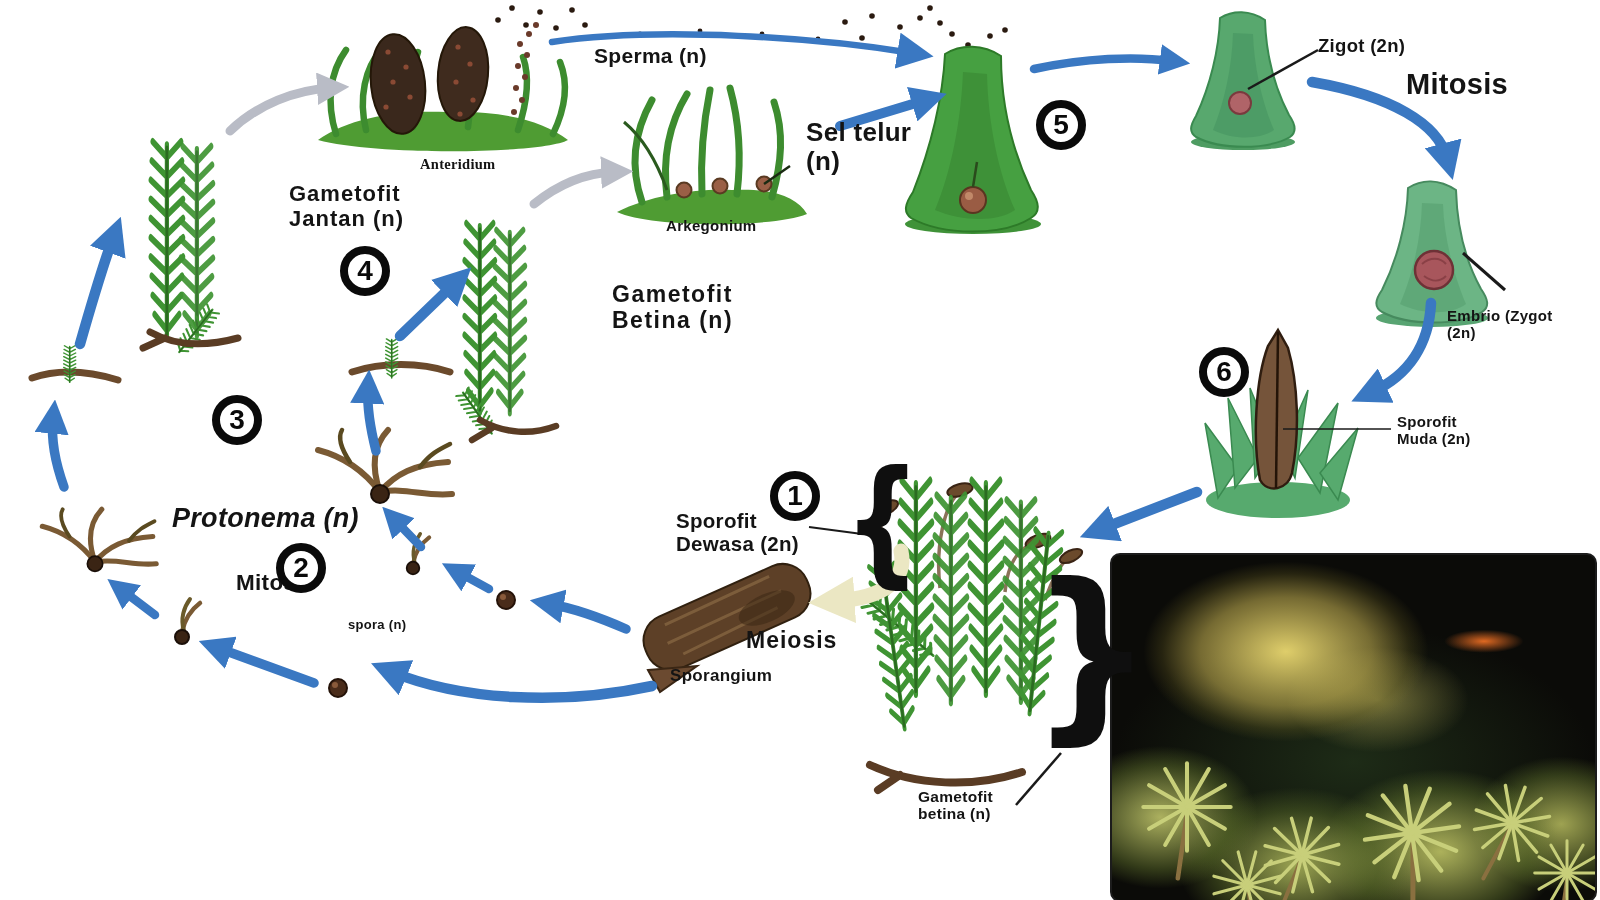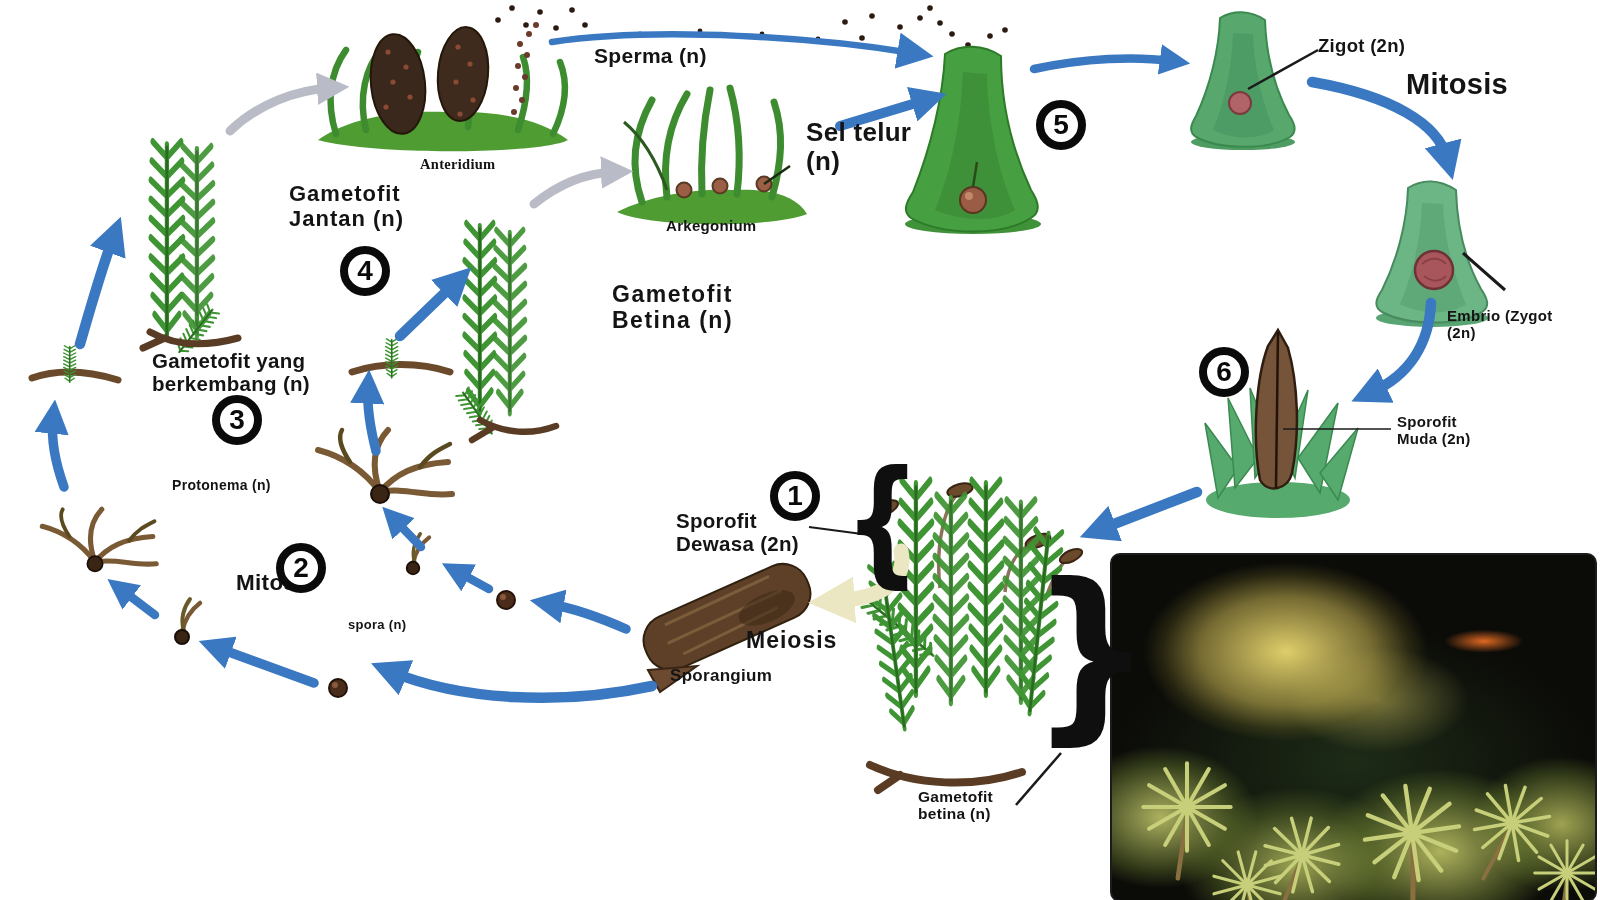--- a/index.html
+++ b/index.html
@@ -345,23 +345,21 @@
 <div class="lbl" style="left:1447px;top:302px;font-size:15px;margin-top:6px;">Embrio (Zygot
 (2n)</div>
 <div class="lbl" style="left:1397px;top:414px;font-size:15px;">Sporofit
 Muda (2n)</div>
 <div class="lbl" style="left:676px;top:510px;font-size:20.5px;">Sporofit
 Dewasa (2n)</div>
 <div class="lbl" style="left:746px;top:628px;font-size:23px;letter-spacing:1px;">Meiosis</div>
 <div class="lbl" style="left:670px;top:666px;font-size:17px;">Sporangium</div>
 <div class="lbl" style="left:348px;top:618px;font-size:13px;">spora (n)</div>
 <div class="lbl" style="left:236px;top:570px;font-size:22.5px;">Mitosis</div>
-<div class="lbl" style="left:172px;top:478px;font-size:14px;">Protonema (n)</div>
-<div class="lbl" style="left:152px;top:350px;font-size:20.5px;">Gametofit yang
-berkembang (n)</div>
+<div class="lbl" style="left:172px;top:503px;font-size:27px;font-style:italic;">Protonema (n)</div>
 <div class="lbl" style="left:612px;top:282px;font-size:23px;letter-spacing:1.5px;">Gametofit
 Betina (n)</div>
 <div class="lbl" style="left:918px;top:788px;font-size:15.5px;">Gametofit
 betina (n)</div>
 
 <div class="stepnum" style="left:770px;top:471px;">1</div>
 <div class="stepnum" style="left:276px;top:543px;">2</div>
 <div class="stepnum" style="left:212px;top:395px;">3</div>
 <div class="stepnum" style="left:340px;top:246px;">4</div>
 <div class="stepnum" style="left:1036px;top:100px;">5</div>

